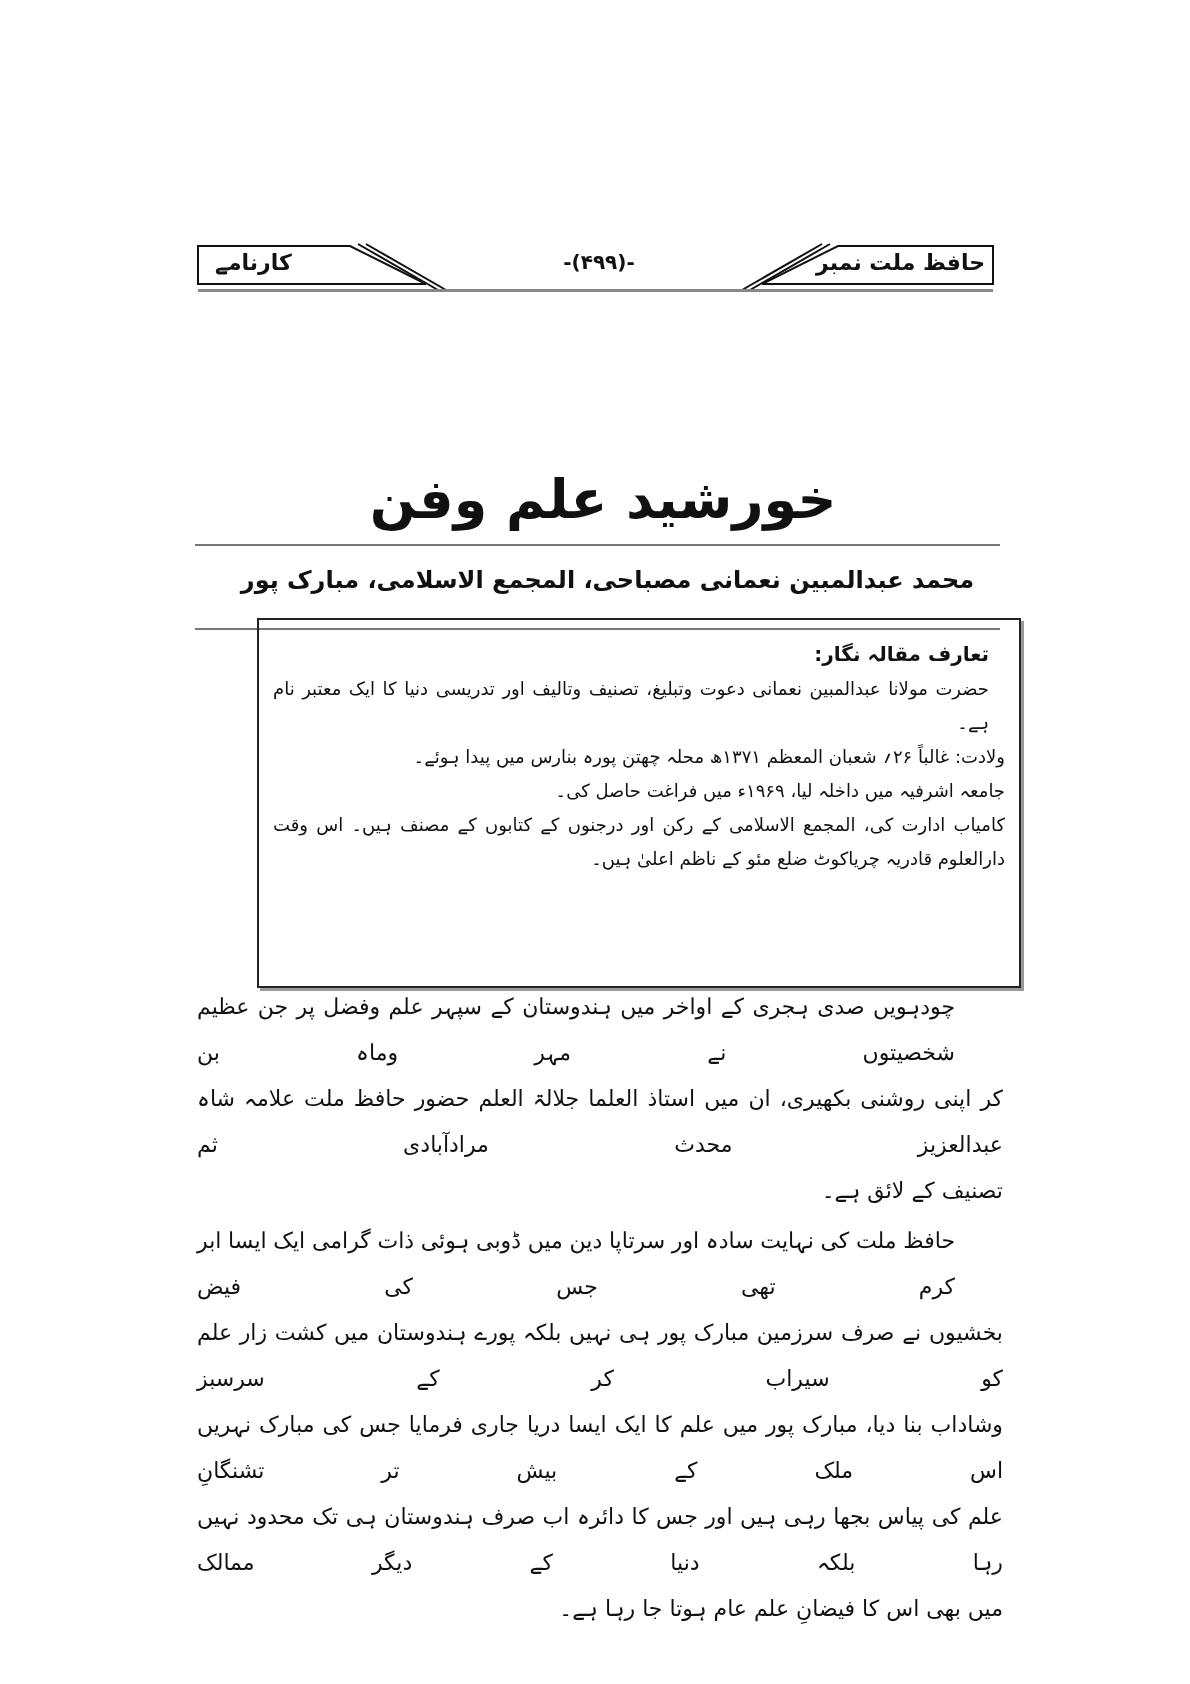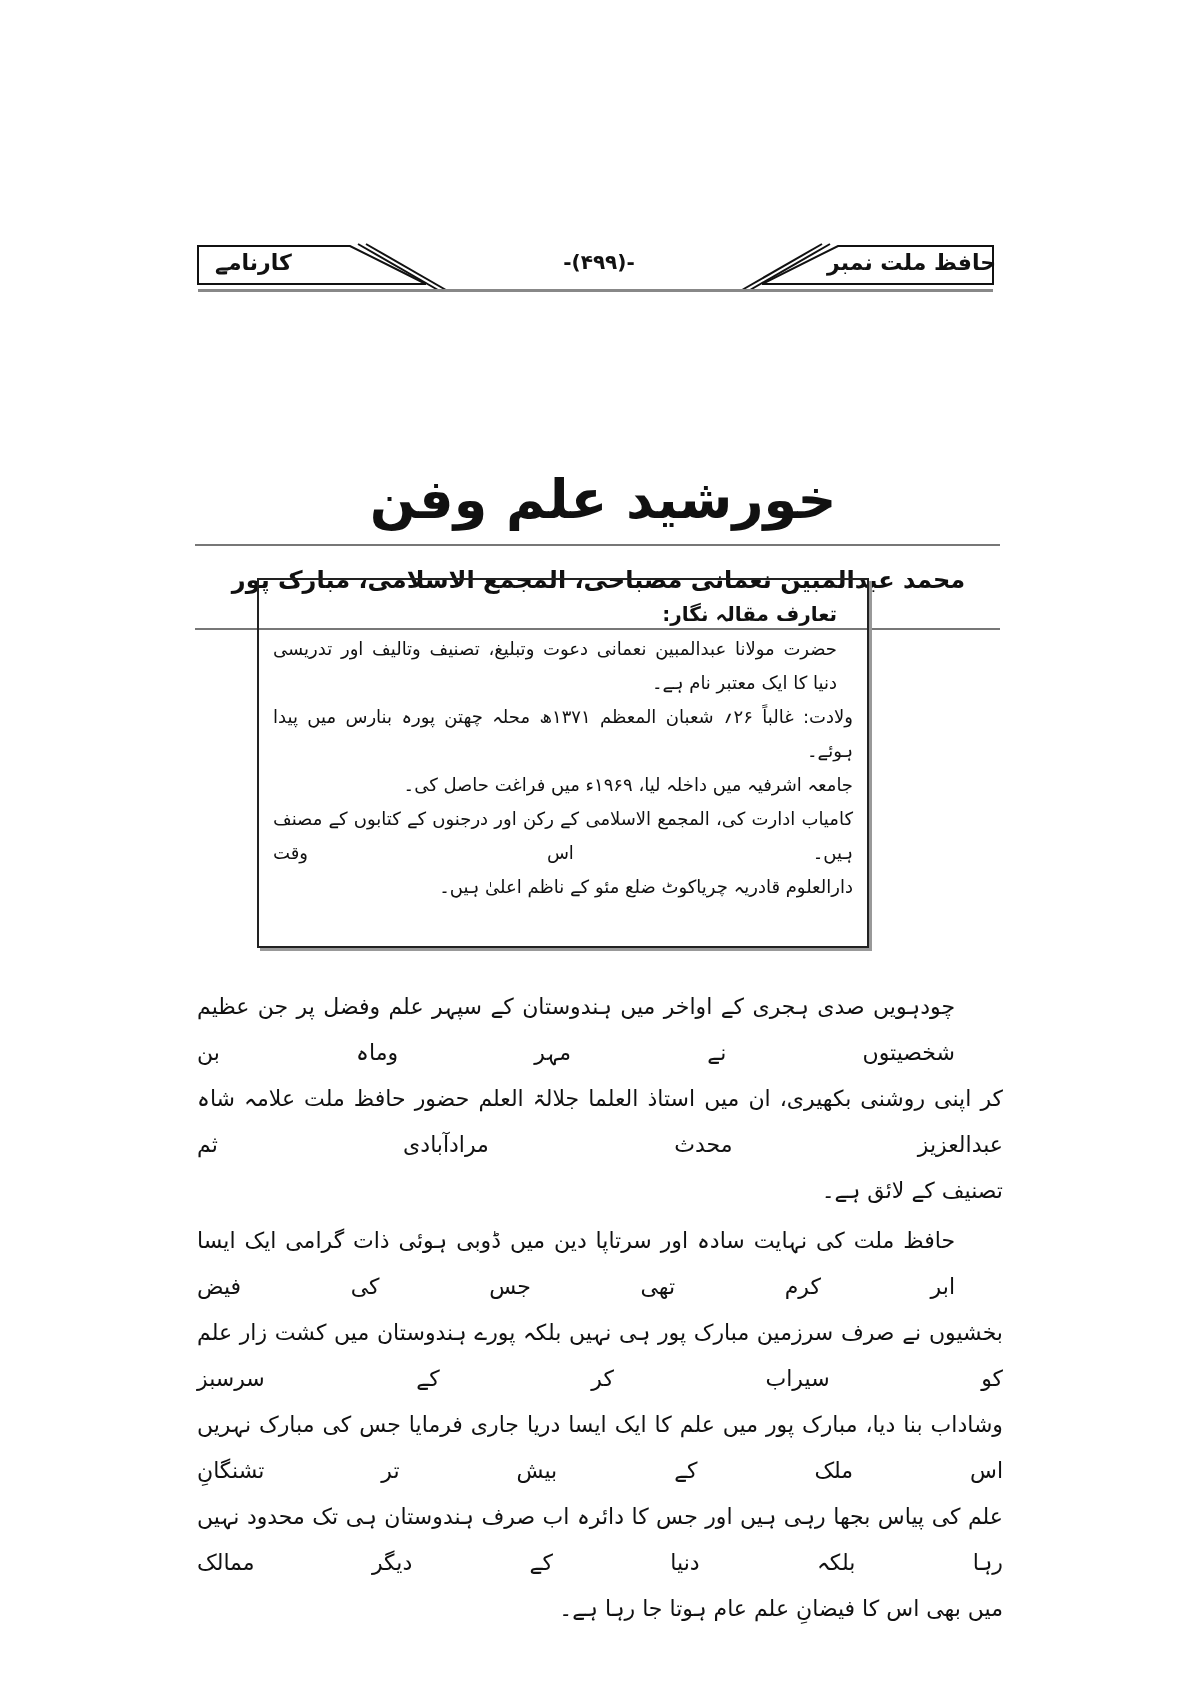--- a/index.html
+++ b/index.html
@@ -1,43 +1,43 @@
 <!DOCTYPE html>
 <html><head>
 <meta charset="utf-8">
 <style>
   html, body { margin: 0; padding: 0; background: #ffffff; }
   body { width: 1190px; height: 1684px; position: relative; overflow: hidden;
          font-family: "DejaVu Sans", sans-serif; color: #111; }
   .rtl { direction: rtl; unicode-bidi: embed; }
   #header-svg { position: absolute; left: 0; top: 0; }
   .hdr-text { position: absolute; font-size: 22px; font-weight: bold; white-space: nowrap; }
-  #hdr-right { right: 194px; top: 250px; }
+  #hdr-right { right: 205px; top: 250px; }
   #hdr-left { left: 215px; top: 250px; }
   #hdr-page { position: absolute; left: 4px; width: 1190px; top: 250px; text-align: center;
               font-size: 20px; font-weight: bold; }
   #title { position: absolute; left: 0; width: 1190px; top: 452px; text-align: center;
            font-size: 54px; font-weight: bold; line-height: 80px; }
   .rule { position: absolute; left: 195px; width: 805px; height: 2px; background: #777; }
   #rule1 { top: 544px; }
   #rule2 { top: 628px; }
-  #byline { position: absolute; left: 196px; width: 805px; top: 566px; text-align: center;
+  #byline { position: absolute; left: 205px; width: 805px; top: 566px; text-align: center;
             font-size: 24px; font-weight: bold; }
-  #bio-box { position: absolute; left: 257px; top: 578px; width: 612px; height: 370px;
+  #bio-box { position: absolute; left: 257px; top: 618px; width: 764px; height: 370px;
              border: 2px solid #222; box-shadow: 3px 3px 0 #999; box-sizing: border-box;
              padding: 16px 14px 0 14px; }
   #bio-heading { font-size: 20px; font-weight: bold; text-align: right; margin-right: 16px;
                  line-height: 36px; }
   .bio-line { font-size: 18px; line-height: 34px; text-align: justify; text-align-last: right; }
   .bio-line.indent { padding-right: 16px; }
   .bio-line.full { text-align-last: justify; }
   #body { position: absolute; left: 197px; width: 806px; top: 984px; }
   .para-line { font-size: 22px; line-height: 46px; text-align: justify; text-align-last: justify; }
   .para-line.last { text-align-last: right; }
-  .para-line.first { padding-right: 48px; }
+  .para-line.first { padding-right: 48px; font-family: Liberation Serif, serif; }
   .para-gap { height: 4px; }
 </style>
 </head>
 <body>
 
 <svg id="header-svg" width="1190" height="300" viewBox="0 0 1190 300">
 
   <g fill="none" stroke="#111" stroke-width="2">
     <polyline points="426,284 198,284 198,246 350,246 426,284"></polyline>
     <line x1="358" y1="244" x2="438" y2="290"></line>

